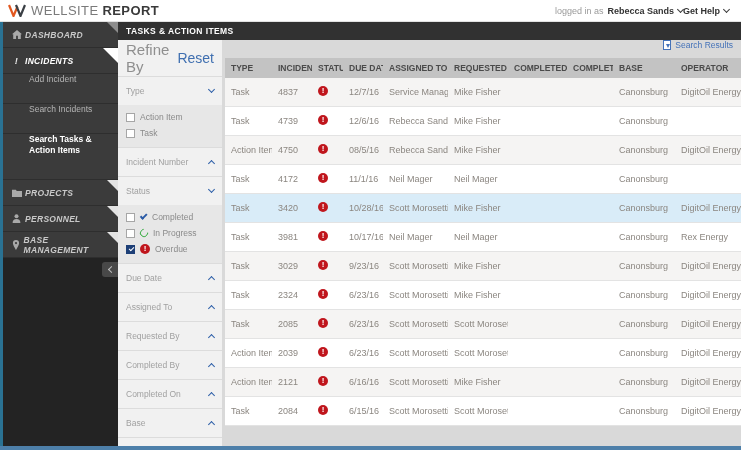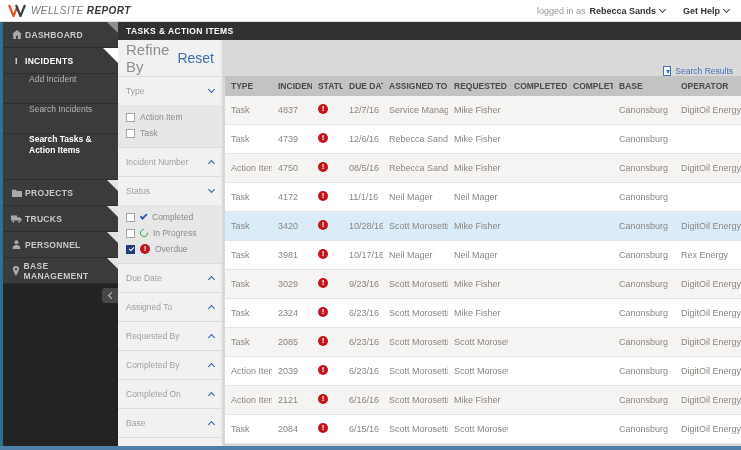--- a/index.html
+++ b/index.html
@@ -3,23 +3,23 @@
 <meta charset="utf-8">
 <style>
   * { box-sizing: border-box; margin: 0; padding: 0; }
   html,body { width:741px; height:450px; overflow:hidden; }
   body { font-family:"Liberation Sans", sans-serif; background:#d9d9d9; position:relative; }
 
   
   .topbar { height:22px; background:#fff; border-bottom:1px solid #e2e2e2;
             display:flex; align-items:center; justify-content:space-between; padding:0 12px 0 8px; }
   .brand { display:flex; align-items:center; gap:5px; }
-  .brand-text { font-size:10px; letter-spacing:.4px; color:#7a7a7a;font-style:italic; }
+  .brand-text { font-size:13px; letter-spacing:.4px; color:#7a7a7a; }
   .brand-text b { color:#3a3a3a; }
-  .topbar-right { display:flex; align-items:center; gap:18px; font-size:9px; }
+  .topbar-right { display:flex; align-items:center; font-size:9px; }
   .login-chunk { display:flex; align-items:center; gap:4px; cursor:default; }
   .muted { color:#9a9a9a; }
   .strong { color:#333; font-weight:bold; }
 
   
   .chev { display:inline-block; width:5px; height:5px;
           border-right:1.6px solid #2d5fa8; border-bottom:1.6px solid #2d5fa8; }
   .chev.down { transform:rotate(45deg); margin-top:-3px; }
   .chev.up   { transform:rotate(-135deg); margin-top:2px; }
   .chev.dark { border-color:#3c3c3c; }
@@ -28,21 +28,21 @@
   
   .app { display:flex; height:428px; }
 
   
   .sidebar { width:118px; display:flex; flex-shrink:0; }
   .side-strip { width:3px; background:#2a7293; }
   .side-nav { flex:1; background:#3b3b3b; display:flex; flex-direction:column; }
   .nav-item { position:relative; display:flex; align-items:center; gap:3px;
               padding-left:8px; padding-right:14px; height:26px; flex-shrink:0;
               color:#c9c9c9; font-size:8.5px; font-weight:bold; letter-spacing:.3px;
-              border-bottom:1px solid #2e2e2e; cursor:pointer; }
+              border-bottom:1px solid #2e2e2e; cursor:pointer;font-style:italic; }
   .nav-item .nav-icon { width:11px; display:flex; justify-content:center; align-items:center; }
   .nav-item.active { color:#fff; }
   .corner { position:absolute; top:0; right:0; width:0; height:0;
             border-top:11px solid #e3e3e3; border-left:11px solid transparent; }
   .corner.dim { border-top-color:#8d8d8d; }
   .nav-item.active .corner { border-top-width:15px; border-left-width:15px; border-top-color:#fff; }
   .nav-sub { position:relative; display:flex; align-items:flex-start; padding-left:26px; padding-right:8px;
              height:30px; flex-shrink:0; color:#b5b5b5; font-size:8.5px;
              border-bottom:1px solid #2e2e2e; cursor:pointer; }
   .nav-sub.tall { height:46px; line-height:1.35; }
@@ -77,21 +77,21 @@
               border-bottom:2px solid #2b5ba6; transform:rotate(-45deg); margin-bottom:2px; flex-shrink:0; }
   .prog-ic { display:inline-block; width:8px; height:8px; border:1.5px solid #3fae49;
              border-radius:50%; border-top-color:transparent; transform:rotate(40deg); flex-shrink:0; }
   .ov-ic { display:inline-block; width:10px; height:10px; border-radius:50%; background:#c0161d;
            position:relative; flex-shrink:0; }
   .ov-ic::after { content:"!"; position:absolute; left:0; top:0; width:10px; height:10px;
                   color:#fff; font-size:8px; font-weight:bold; text-align:center; line-height:10px; }
 
   
   .table-region { flex:1; background:#d9d9d9; padding-left:3px; overflow:hidden; }
-  .results-bar { height:36px; display:flex; align-items:flex-end; justify-content:flex-end;
+  .results-bar { height:18px; display:flex; align-items:flex-start; justify-content:flex-end;
                  padding-right:8px; gap:4px; }
   .results-link { color:#4472b8; font-size:8.5px; text-decoration:none; cursor:pointer;
                   display:flex; align-items:center; gap:4px; }
   .doc-ic { width:8px; height:10px; border:1px solid #4472b8; background:#fff; position:relative; display:inline-block; }
   .doc-ic::after { content:""; position:absolute; left:1.5px; top:3px; width:0; height:0;
                    border-left:2.5px solid transparent; border-right:2.5px solid transparent; border-top:4px solid #4472b8; }
 
   table { border-collapse:collapse; table-layout:fixed; width:516px; font-size:9px; }
   col.c-type{width:47px} col.c-inc{width:40px} col.c-status{width:31px} col.c-due{width:40px}
   col.c-asg{width:65px} col.c-req{width:60px} col.c-cby{width:59px} col.c-con{width:46px}
@@ -160,31 +160,20 @@
       <div class="nav-sub tall selected">
         <span>Search Tasks &amp; Action Items</span>
       </div>
       <div class="nav-item">
         <span class="nav-icon">
           <svg width="10" height="8" viewBox="0 0 10 8">
               <path d="M0 .8h3.8l1 1.1H10V8H0z" fill="#a9a9a9"></path>
             </svg>
         </span>
         <span>PROJECTS</span>
-        <span class="corner"></span>
-      </div>
-      <div class="nav-item">
-        <span class="nav-icon">
-          <svg width="11" height="8" viewBox="0 0 11 8">
-              <path d="M0 .5h6v5H0z M6 2.3h2.8L11 4.4v1.1H6z" fill="#a9a9a9"></path>
-              <circle cx="2.3" cy="6.6" r="1.1" fill="#a9a9a9"></circle>
-              <circle cx="8.4" cy="6.6" r="1.1" fill="#a9a9a9"></circle>
-            </svg>
-        </span>
-        <span>TRUCKS</span>
         <span class="corner"></span>
       </div>
       <div class="nav-item">
         <span class="nav-icon">
           <svg width="9" height="9" viewBox="0 0 9 9">
               <circle cx="4.5" cy="2.3" r="2" fill="#a9a9a9"></circle>
               <path d="M.6 9a3.9 3.9 0 017.8 0z" fill="#a9a9a9"></path>
             </svg>
         </span>
         <span>PERSONNEL</span>

